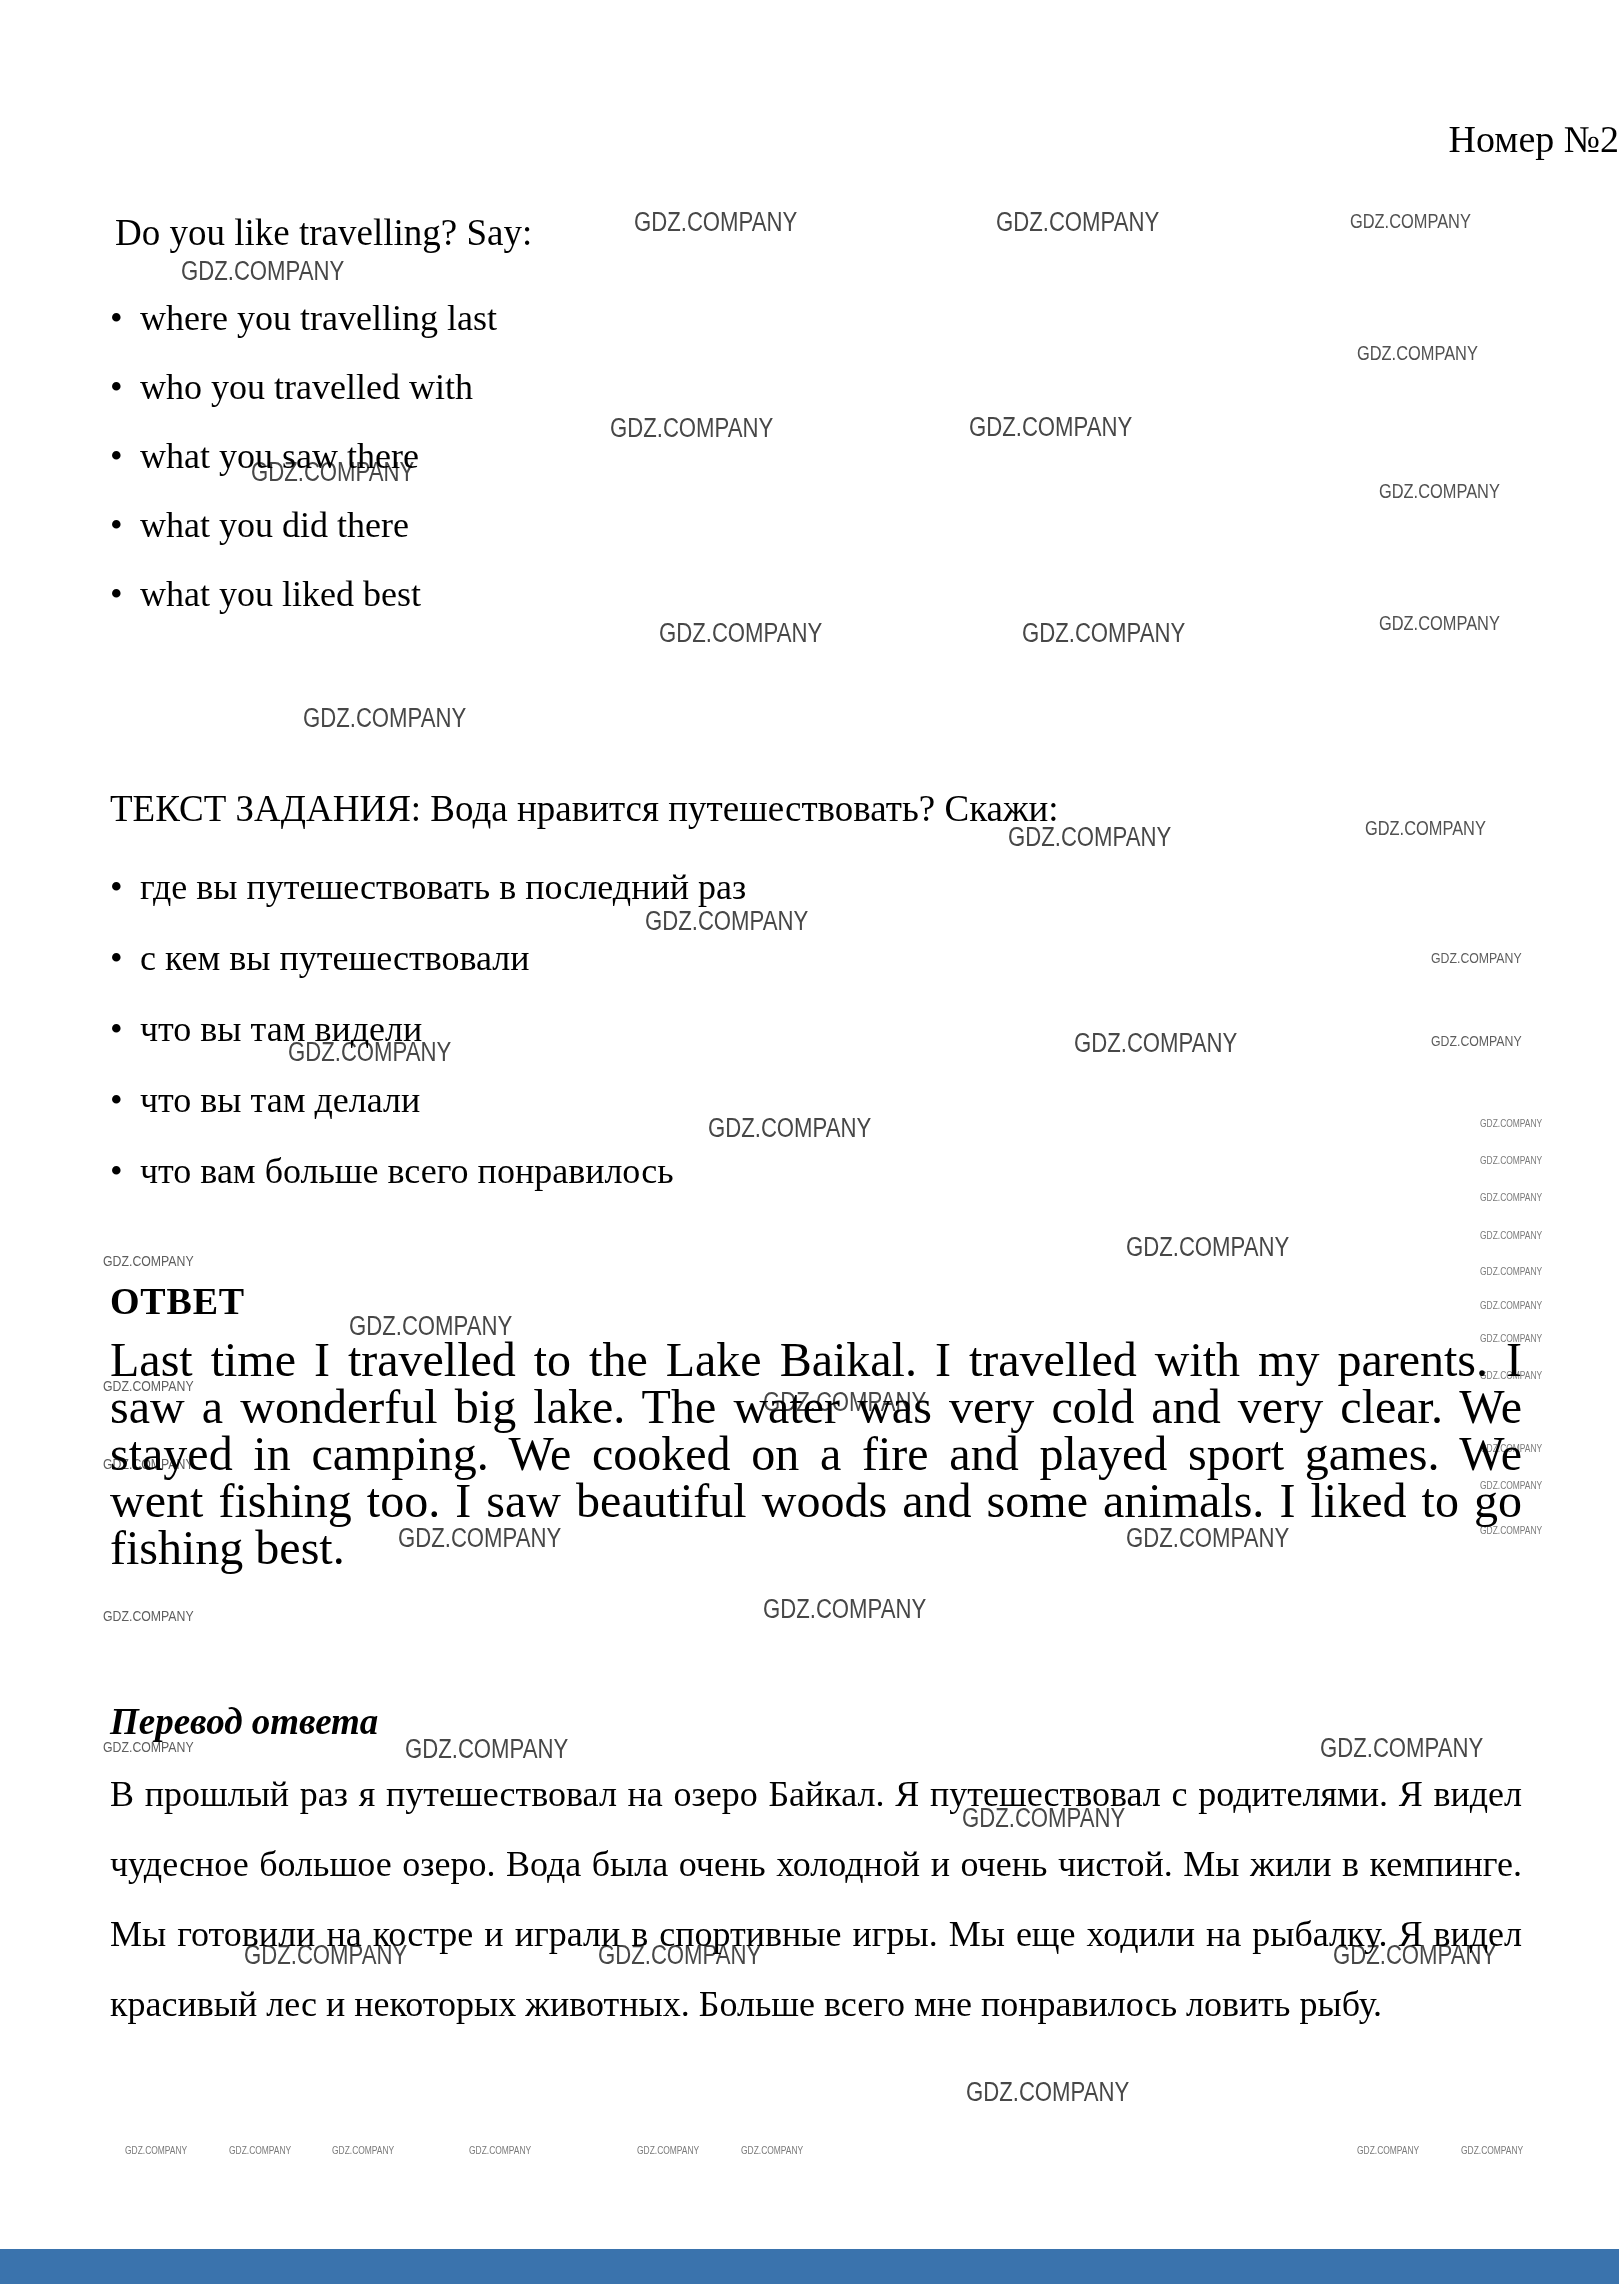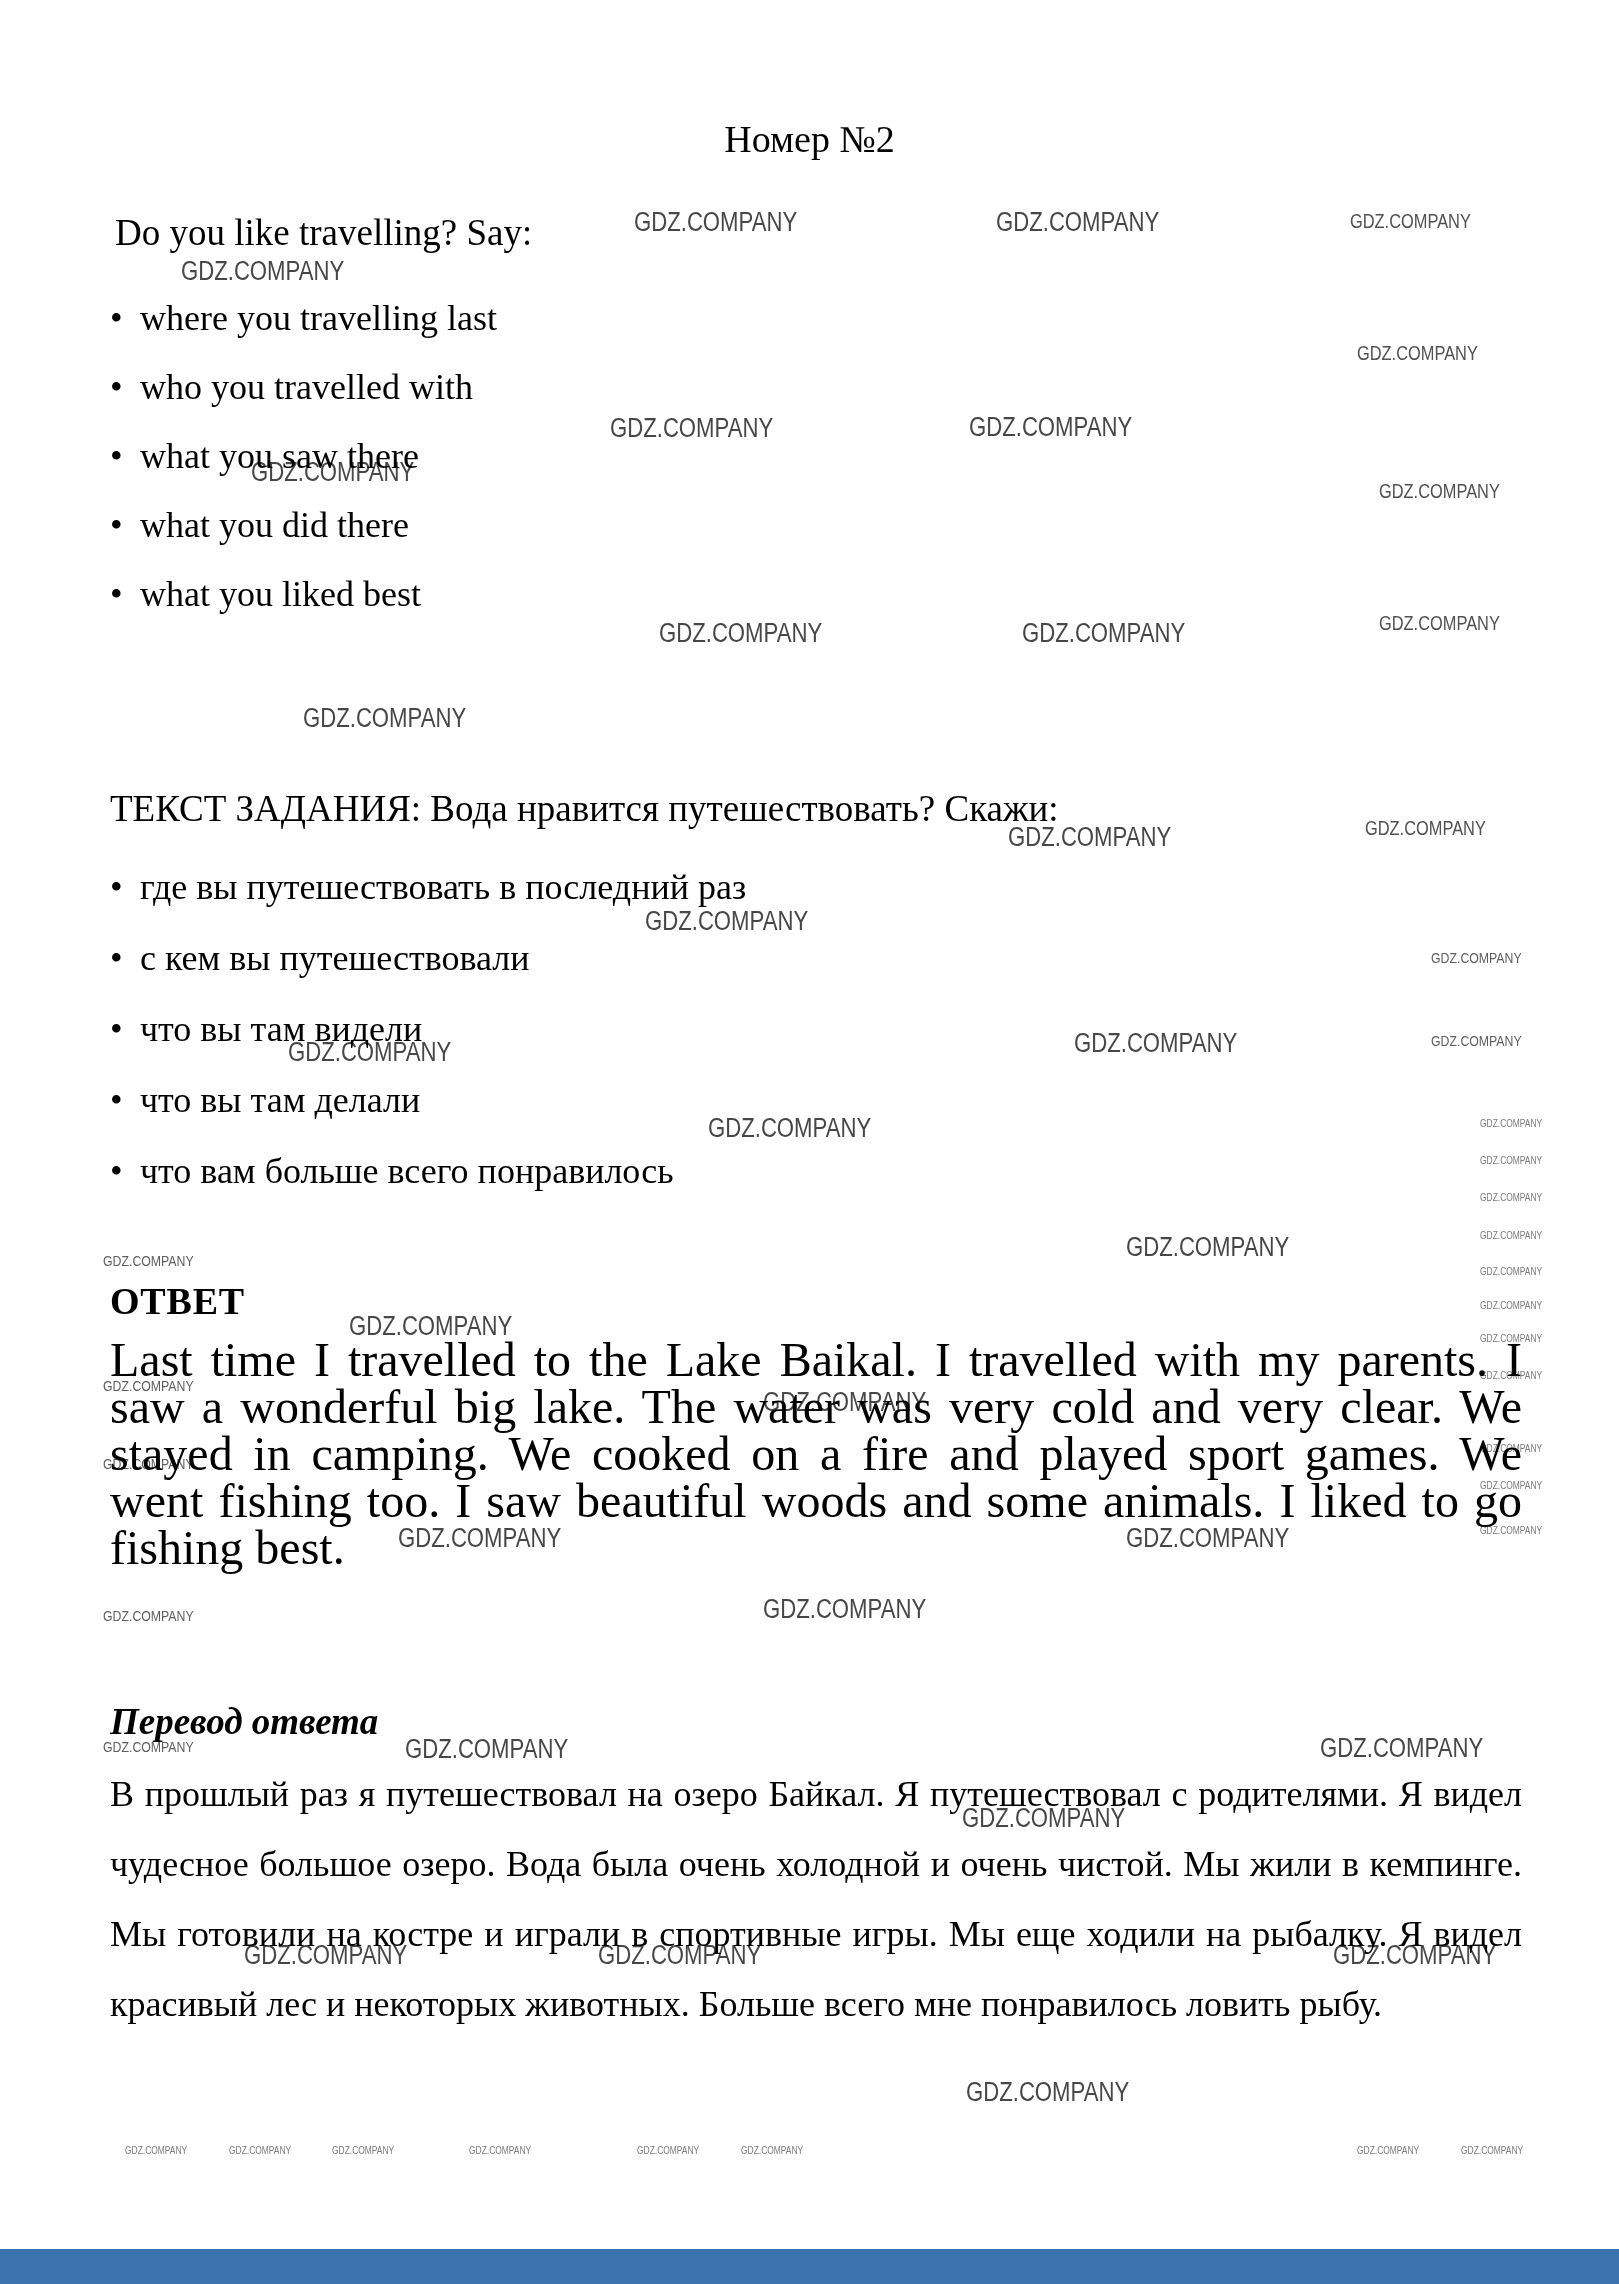--- a/index.html
+++ b/index.html
@@ -23,21 +23,21 @@
     transform-origin: left top;
     letter-spacing: 0px;
   }
   .wm-lg { font-size: 27px; color: #474747; }
   .wm-md { font-size: 20px; color: #525252; }
   .wm-sm { font-size: 15px; color: #5e5e5e; }
   .wm-xs { font-size: 10.3px; color: #7a7a7a; }
 
   .title {
     position: absolute; top: 117px; left: 0; width: 100%;
-    text-align: center; font-size: 38px; font-weight: normal; margin: 0;
+    text-align: right; font-size: 38px; font-weight: normal; margin: 0;
   }
   .task-intro {
     position: absolute; top: 211px; left: 115px;
     font-size: 37px; margin: 0;
   }
   ul.bullets { list-style: none; margin: 0; padding: 0; }
   .bullets li { display: flex; gap: 17.4px; font-size: 36px; line-height: 47px; margin-bottom: 22px; }
   .task-bullets { position: absolute; top: 295px; left: 110px; width: 1412px; }
   .solution-heading {
     position: absolute; top: 678px; left: 0; width: 100%;

